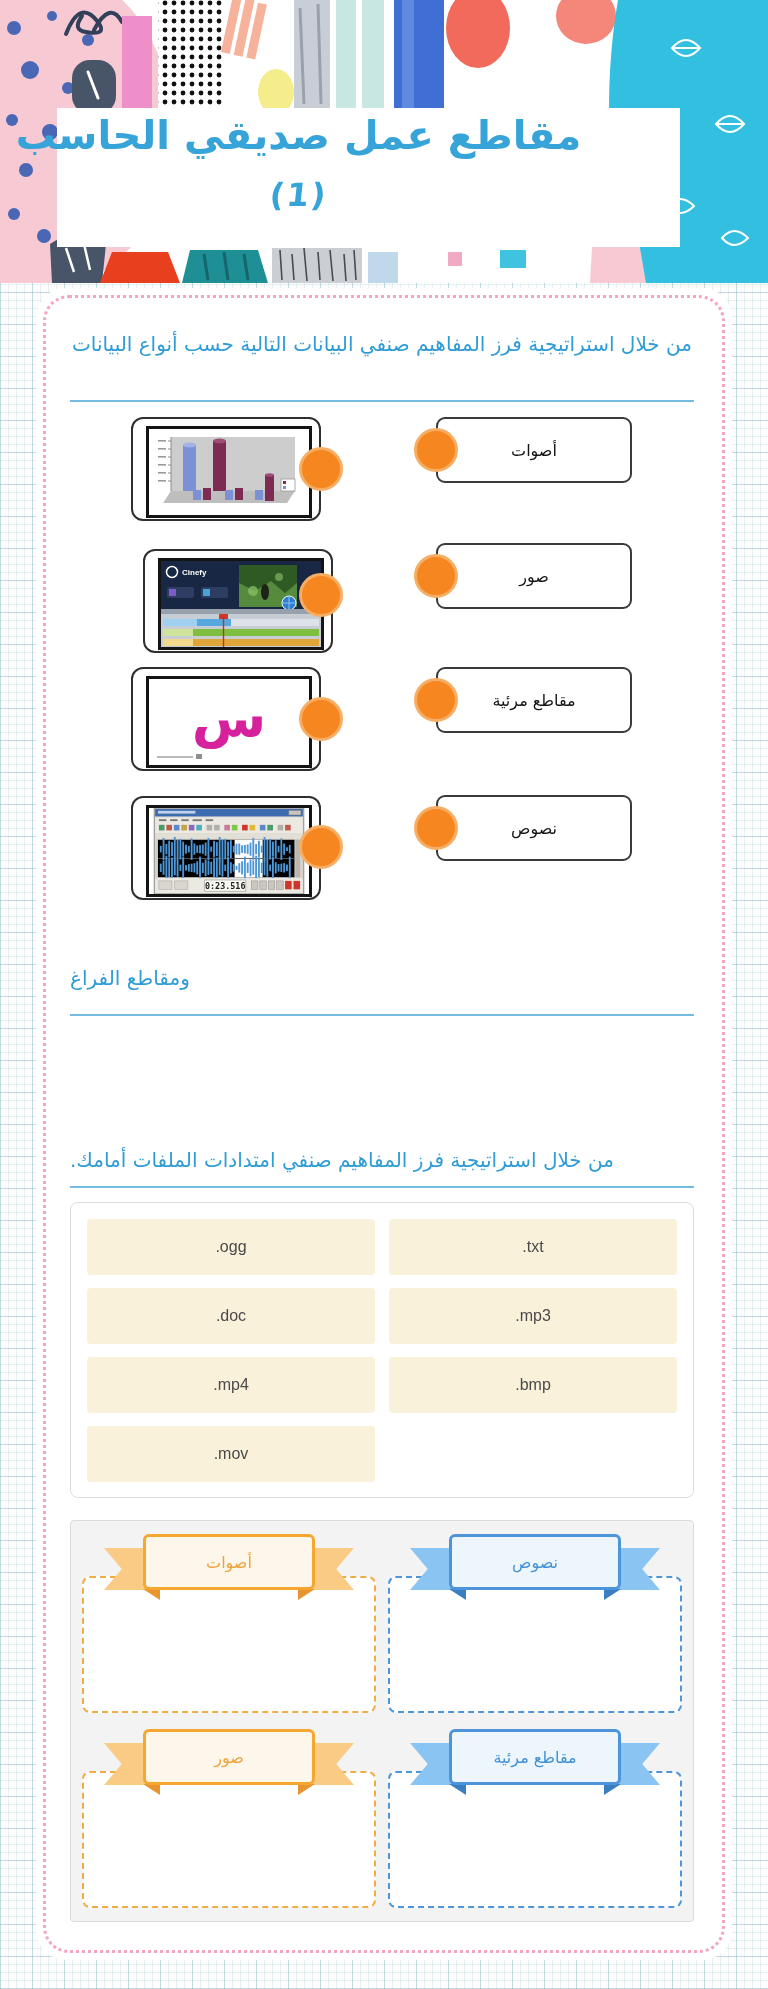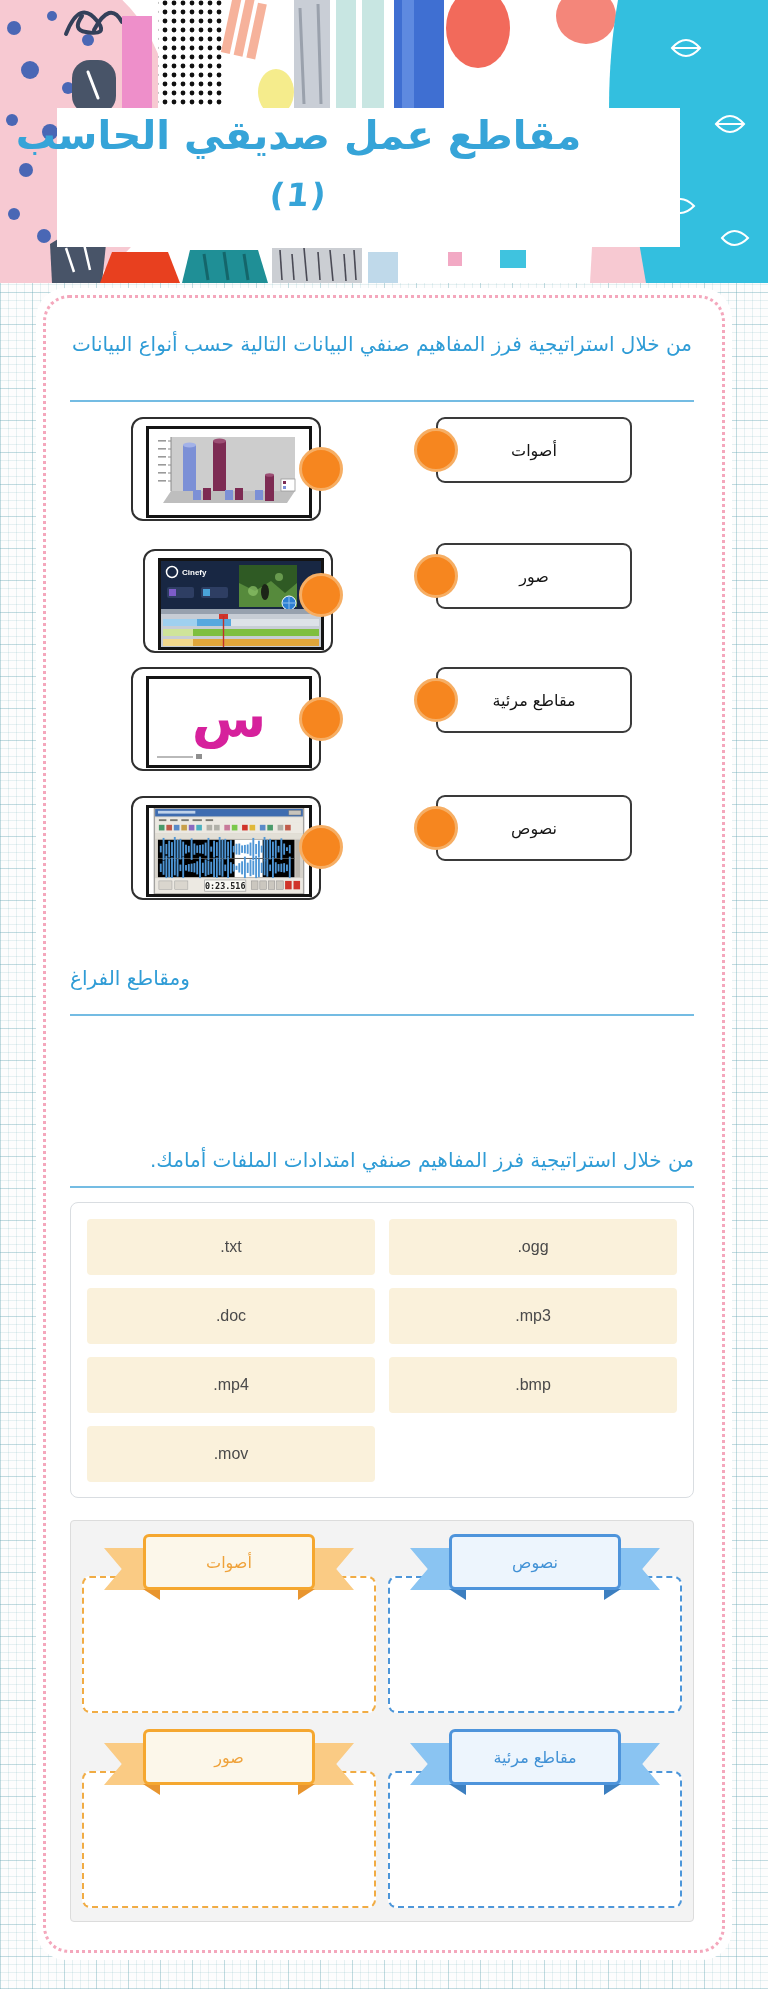--- a/index.html
+++ b/index.html
@@ -439,26 +439,26 @@
     </div>
     <div class="dot" style="left:263px;top:537px;"></div>
     <div class="match-label-box" style="top:507px;">
       <span>نصوص</span>
     </div>
     <div class="dot" style="left:378px;top:518px;"></div>
 
     <h2 class="sec-title" style="top:678px;">ومقاطع الفراغ</h2>
     <div class="sec-rule" style="top:726px;"></div>
 
-    <h2 class="sec-title" style="top:860px;text-align:right;">من خلال استراتيجية فرز المفاهيم صنفي امتدادات الملفات أمامك.</h2>
+    <h2 class="sec-title" style="top:860px;">من خلال استراتيجية فرز المفاهيم صنفي امتدادات الملفات أمامك.</h2>
     <div class="sec-rule" style="top:898px;"></div>
 
     <div class="ext-board">
+      <div class="ext-tile">.ogg</div>
       <div class="ext-tile">.txt</div>
-      <div class="ext-tile">.ogg</div>
       <div class="ext-tile">.doc</div>
       <div class="ext-tile">.mp3</div>
       <div class="ext-tile">.mp4</div>
       <div class="ext-tile">.bmp</div>
       <div class="ext-tile">.mov</div>
     </div>
 
     <div class="sort-panel">
 
       <div class="zone orange">

